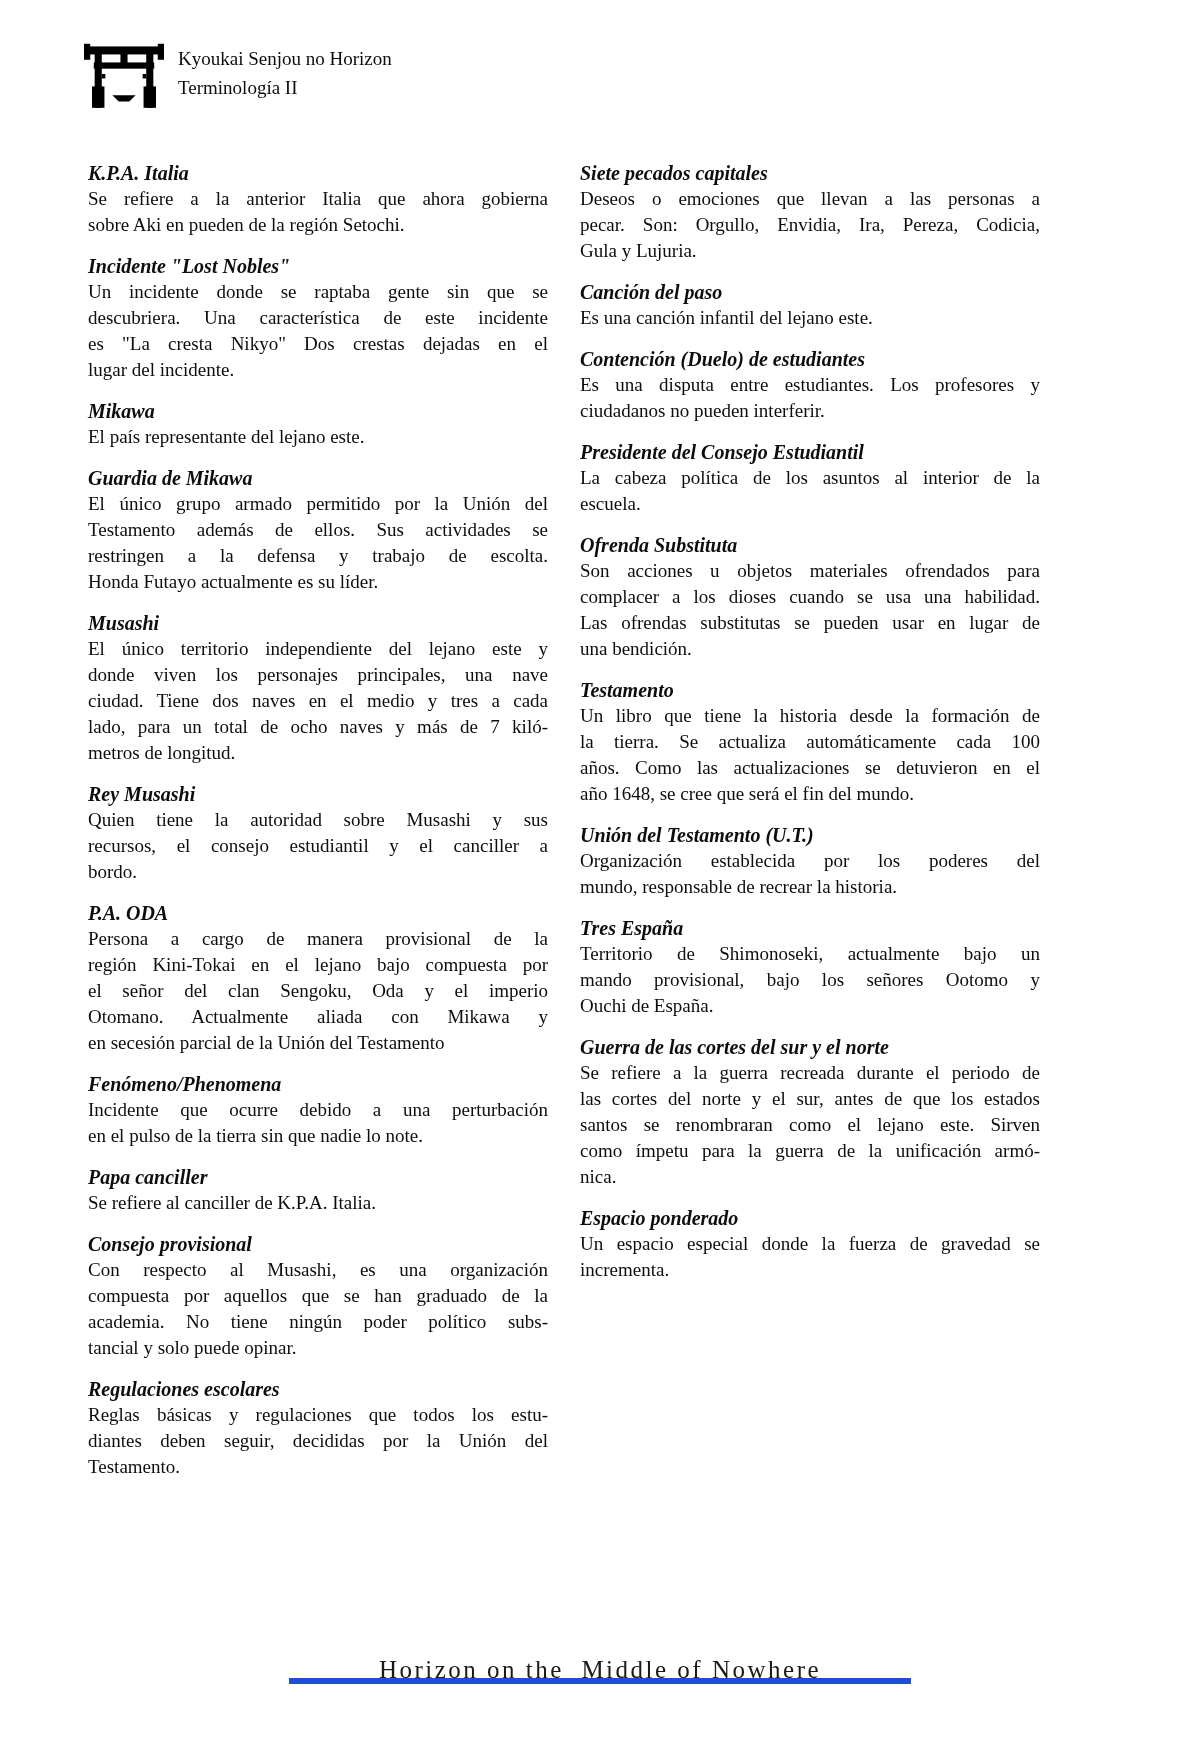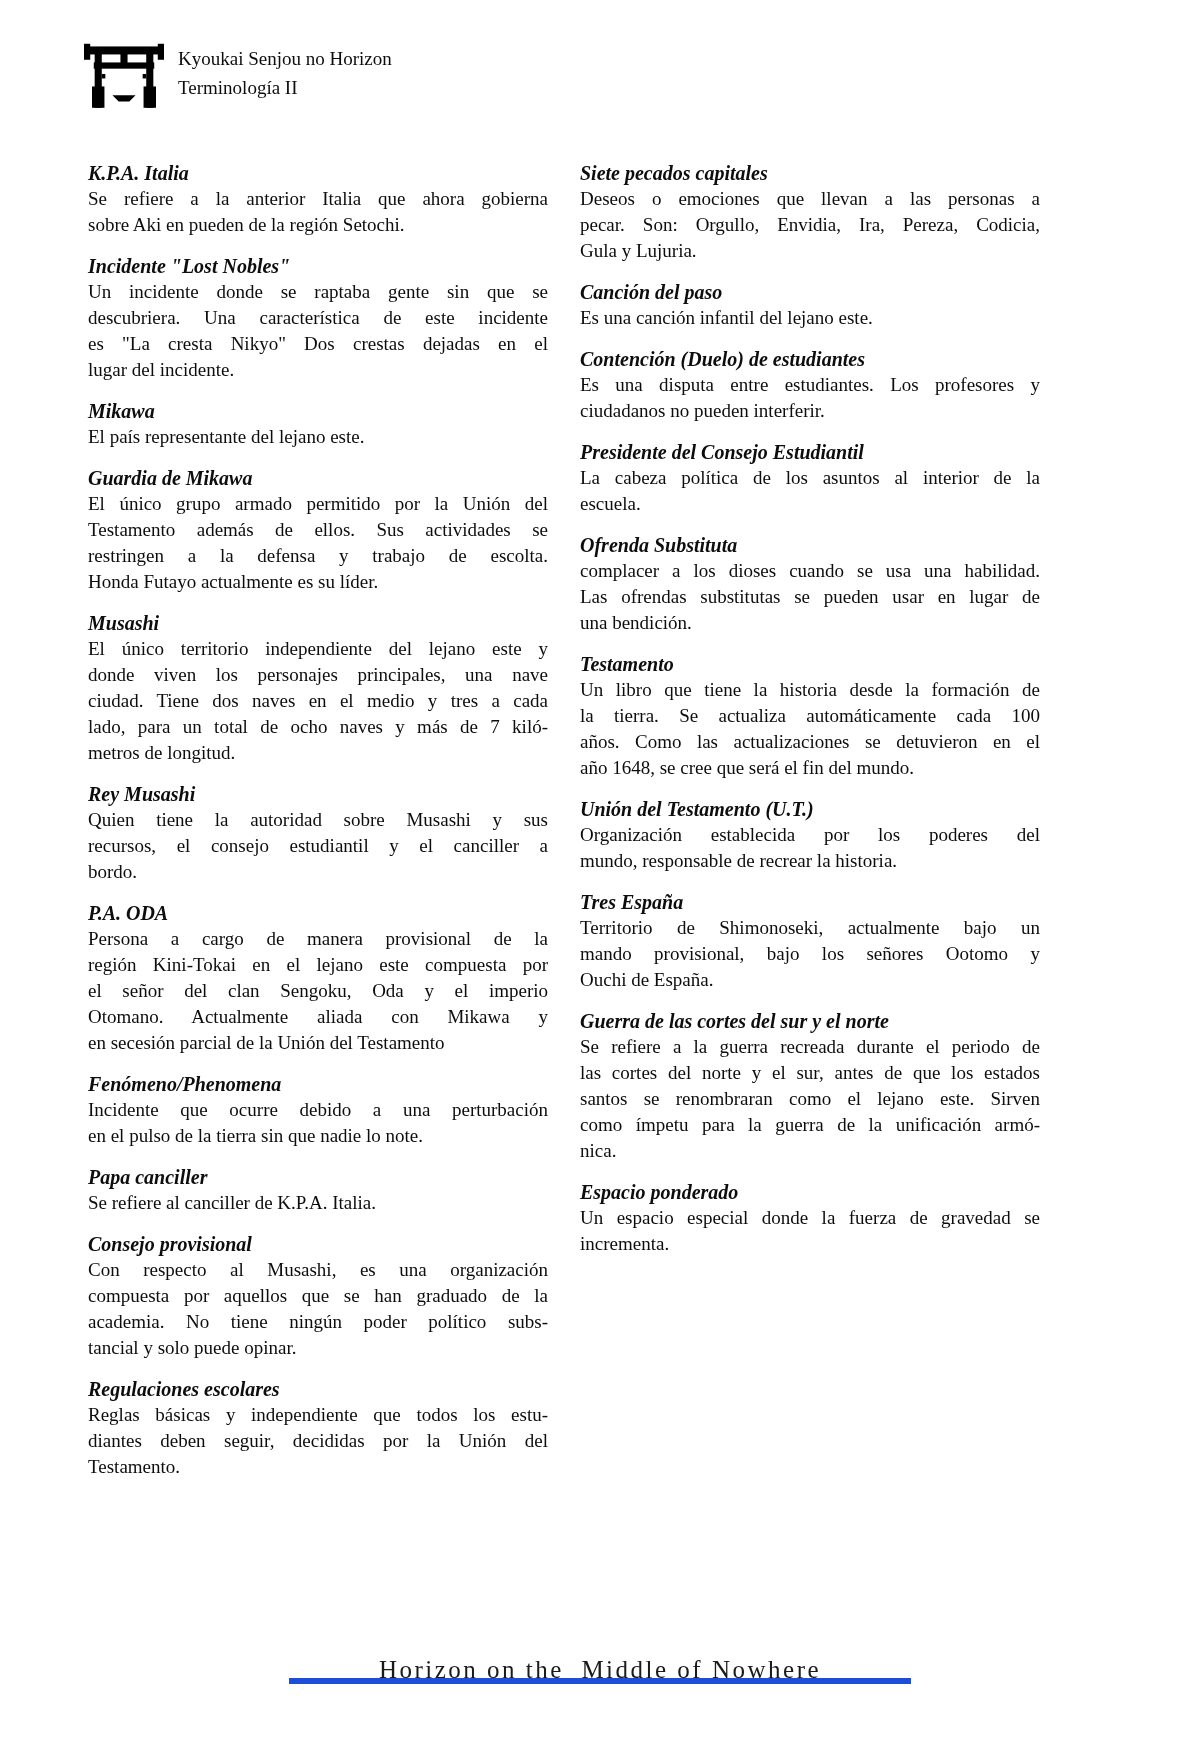--- a/index.html
+++ b/index.html
@@ -137,21 +137,21 @@
         </section>
         <section class="term">
           <div class="term-heading">Rey Musashi</div>
           <div class="term-line just">Quien tiene la autoridad sobre Musashi y sus</div>
           <div class="term-line just">recursos, el consejo estudiantil y el canciller a</div>
           <div class="term-line">bordo.</div>
         </section>
         <section class="term">
           <div class="term-heading">P.A. ODA</div>
           <div class="term-line just">Persona a cargo de manera provisional de la</div>
-          <div class="term-line just">región Kini-Tokai en el lejano este compuesta por</div>
+          <div class="term-line just">región Kini-Tokai en el lejano bajo compuesta por</div>
           <div class="term-line just">el señor del clan Sengoku, Oda y el imperio</div>
           <div class="term-line just">Otomano. Actualmente aliada con Mikawa y</div>
           <div class="term-line">en secesión parcial de la Unión del Testamento</div>
         </section>
         <section class="term">
           <div class="term-heading">Fenómeno/Phenomena</div>
           <div class="term-line just">Incidente que ocurre debido a una perturbación</div>
           <div class="term-line">en el pulso de la tierra sin que nadie lo note.</div>
         </section>
         <section class="term">
@@ -160,21 +160,21 @@
         </section>
         <section class="term">
           <div class="term-heading">Consejo provisional</div>
           <div class="term-line just">Con respecto al Musashi, es una organización</div>
           <div class="term-line just">compuesta por aquellos que se han graduado de la</div>
           <div class="term-line just">academia. No tiene ningún poder político subs-</div>
           <div class="term-line">tancial y solo puede opinar.</div>
         </section>
         <section class="term">
           <div class="term-heading">Regulaciones escolares</div>
-          <div class="term-line just">Reglas básicas y independiente que todos los estu-</div>
+          <div class="term-line just">Reglas básicas y regulaciones que todos los estu-</div>
           <div class="term-line just">diantes deben seguir, decididas por la Unión del</div>
           <div class="term-line">Testamento.</div>
         </section>
       </div>
     <div class="col">
         <section class="term">
           <div class="term-heading">Siete pecados capitales</div>
           <div class="term-line just">Deseos o emociones que llevan a las personas a</div>
           <div class="term-line just">pecar. Son: Orgullo, Envidia, Ira, Pereza, Codicia,</div>
           <div class="term-line">Gula y Lujuria.</div>
@@ -188,20 +188,21 @@
           <div class="term-line just">Es una disputa entre estudiantes. Los profesores y</div>
           <div class="term-line">ciudadanos no pueden interferir.</div>
         </section>
         <section class="term">
           <div class="term-heading">Presidente del Consejo Estudiantil</div>
           <div class="term-line just">La cabeza política de los asuntos al interior de la</div>
           <div class="term-line">escuela.</div>
         </section>
         <section class="term">
           <div class="term-heading">Ofrenda Substituta</div>
+          <div class="term-line just">Son acciones u objetos materiales ofrendados para</div>
           <div class="term-line just">complacer a los dioses cuando se usa una habilidad.</div>
           <div class="term-line just">Las ofrendas substitutas se pueden usar en lugar de</div>
           <div class="term-line">una bendición.</div>
         </section>
         <section class="term">
           <div class="term-heading">Testamento</div>
           <div class="term-line just">Un libro que tiene la historia desde la formación de</div>
           <div class="term-line just">la tierra. Se actualiza automáticamente cada 100</div>
           <div class="term-line just">años. Como las actualizaciones se detuvieron en el</div>
           <div class="term-line">año 1648, se cree que será el fin del mundo.</div>

